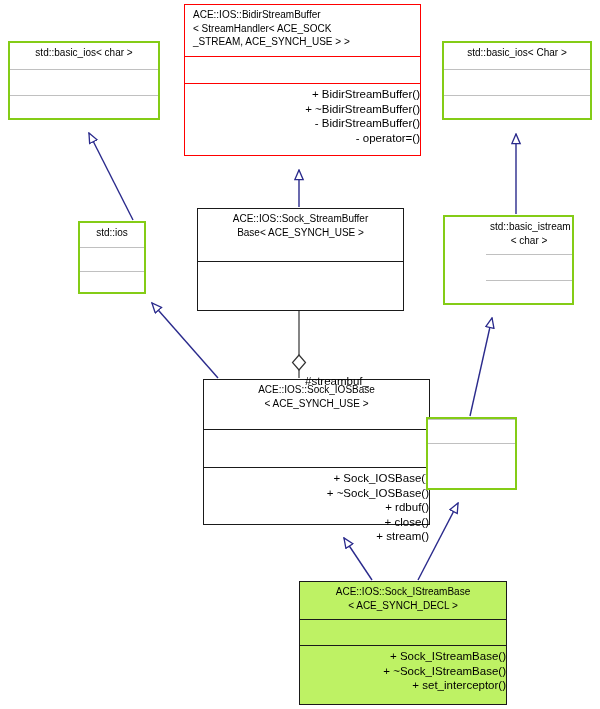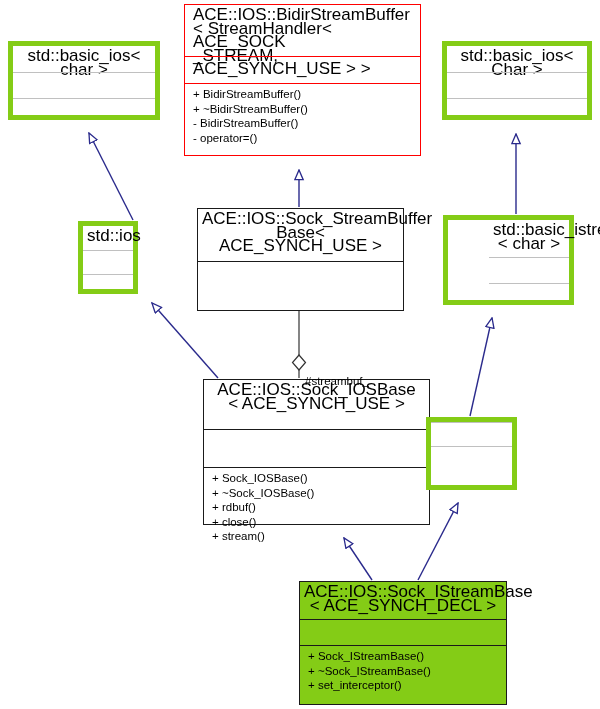--- a/index.html
+++ b/index.html
@@ -26,39 +26,39 @@
     left: 0;
     top: 0;
     width: 600px;
     height: 709px;
     pointer-events: none;
   }
   .uml-node {
     position: absolute;
     box-sizing: border-box;
     background: #ffffff;
-    border: 5px solid #84cc16;
+    border: 2px solid #84cc16;
     display: flex;
     flex-direction: column;
   }
   .uml-node.bold-border {
     border: 1px solid #1a1a1a;
     gap: 15px;
   }
   .uml-node.red-border {
     border: 1px solid #ff0000;
   }
   .uml-node.highlight {
-    background: #84cc16;
+    background: #bef264;
     border: 1px solid #1a1a1a;
   }
   .node-title {
     box-sizing: border-box;
     text-align: center;
-    font-size: 17px;
+    font-size: 10px;
     line-height: 13.5px;
     color: #000000;
     padding: 3px 4px 4px 4px;
     white-space: pre-line;
   }
   .node-attrs {
     box-sizing: border-box;
     border-top: 1px solid #c0c0c0;
     flex: 0 0 auto;
   }
@@ -70,21 +70,21 @@
     border-top: 1px solid #ff0000;
   }
   .node-methods {
     box-sizing: border-box;
     border-top: 1px solid #c0c0c0;
     flex: 1 1 auto;
     padding: 3px 0 3px 8px;
     font-size: 11.5px;
     line-height: 14.5px;
     color: #000000;
-    text-align: left;
+    text-align: right;
     white-space: pre-line;
   }
   .bold-border .node-methods,
   .highlight .node-methods {
     border-top: 1px solid #1a1a1a;
   }
   .red-border .node-methods {
     border-top: 1px solid #ff0000;
   }
   .edge-label {
@@ -159,21 +159,21 @@
 - BidirStreamBuffer()
 - operator=()</div>
   </div>
 
   <div class="uml-node" style="left:442px; top:41px; width:150px; height:79px;">
     <div class="node-title" style="height:26px;">std::basic_ios&lt; Char &gt;</div>
     <div class="node-attrs" style="height:26px;"></div>
     <div class="node-methods"></div>
   </div>
 
-  <div class="uml-node" style="left:78px; top:221px; width:60px; height:73px;">
+  <div class="uml-node" style="left:78px; top:221px; width:68px; height:73px;">
     <div class="node-title" style="height:24px;">std::ios</div>
     <div class="node-attrs" style="height:24px;"></div>
     <div class="node-methods"></div>
   </div>
 
   <div class="uml-node bold-border" style="left:197px; top:208px; width:207px; height:103px;">
     <div class="node-title" style="height:37px;">ACE::IOS::Sock_StreamBuffer
 Base&lt; ACE_SYNCH_USE &gt;</div>
     <div class="node-attrs" style="height:23px;"></div>
   </div>

